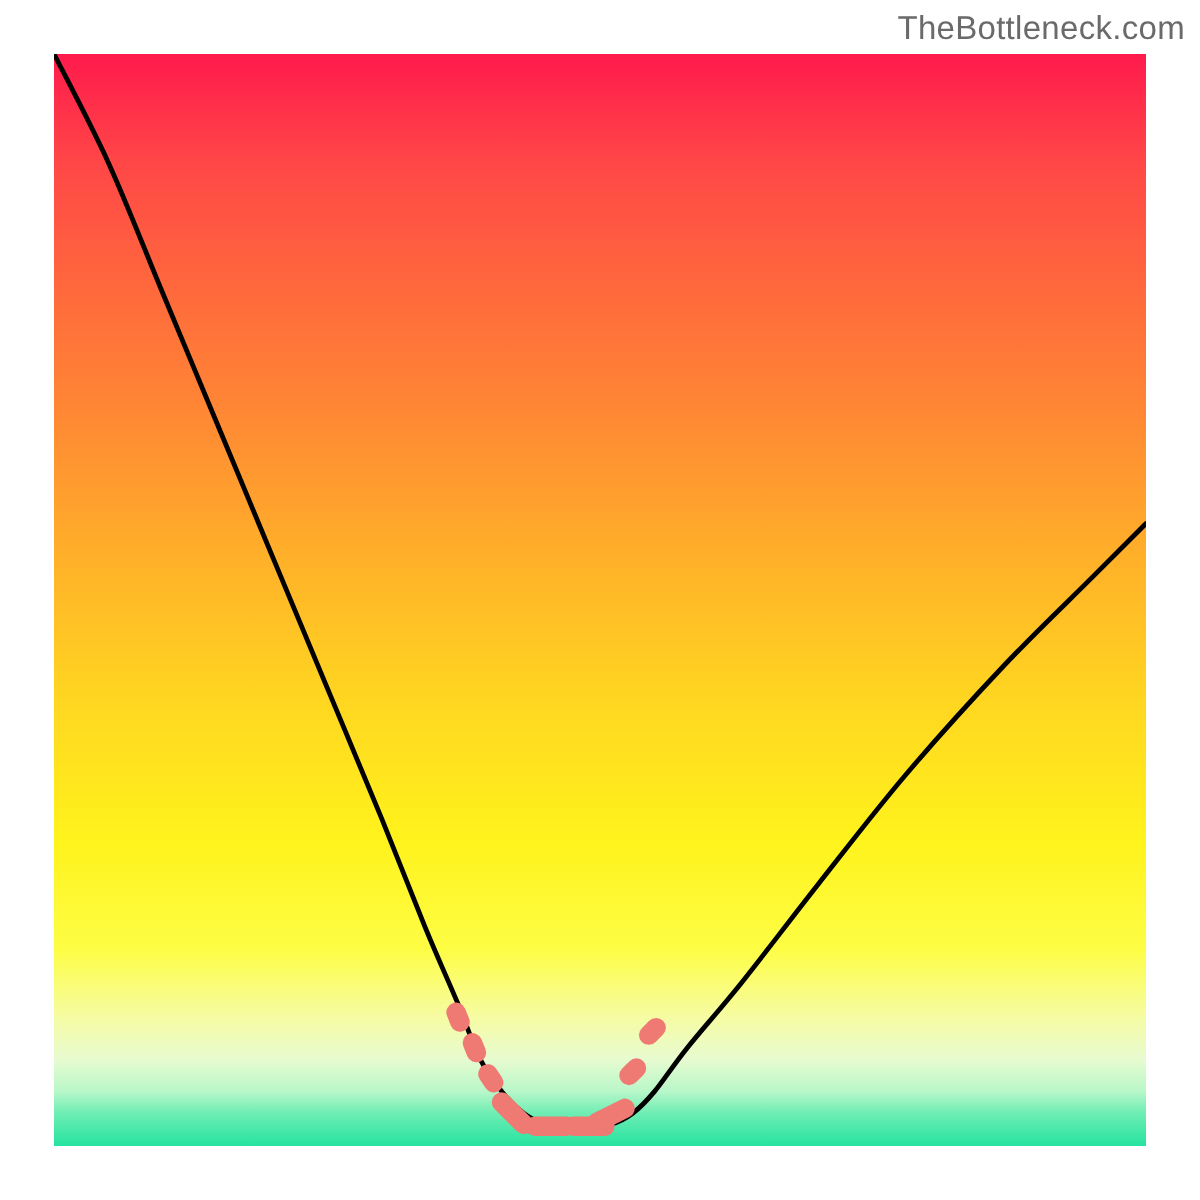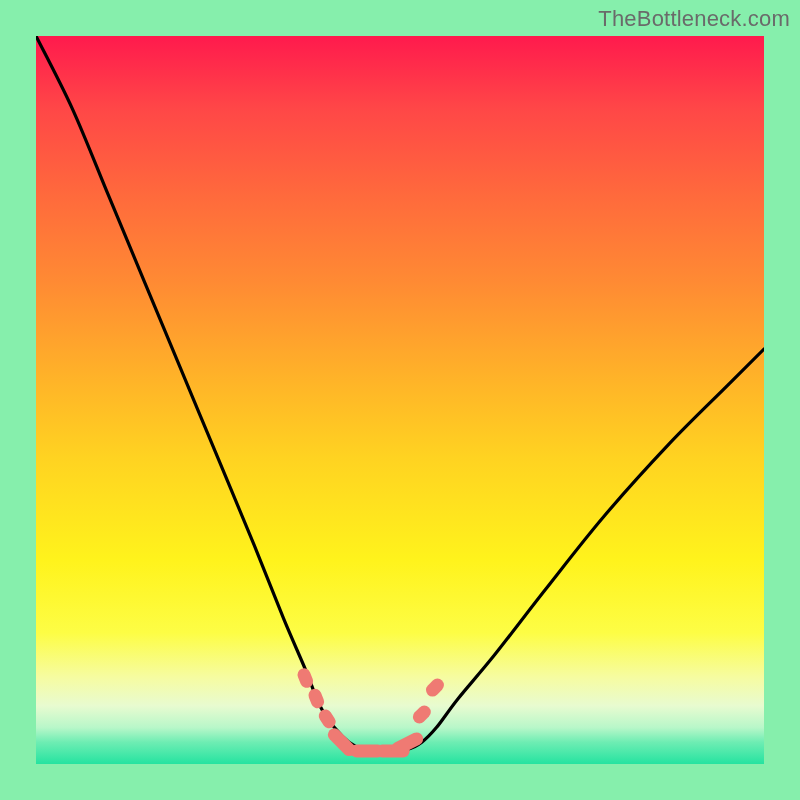--- a/index.html
+++ b/index.html
@@ -9,21 +9,21 @@
     height: 800px;
     background: #000;
     overflow: hidden;
   }
   .frame {
     position: absolute;
     top: 0;
     left: 0;
     width: 800px;
     height: 800px;
-    background: #86efac;
+    background: #ffffff;
   }
   .plot {
     position: absolute;
     top: 36px;
     left: 36px;
     width: 728px;
     height: 728px;
     background: linear-gradient(
       to bottom,
       #ff1a4d 0%,

